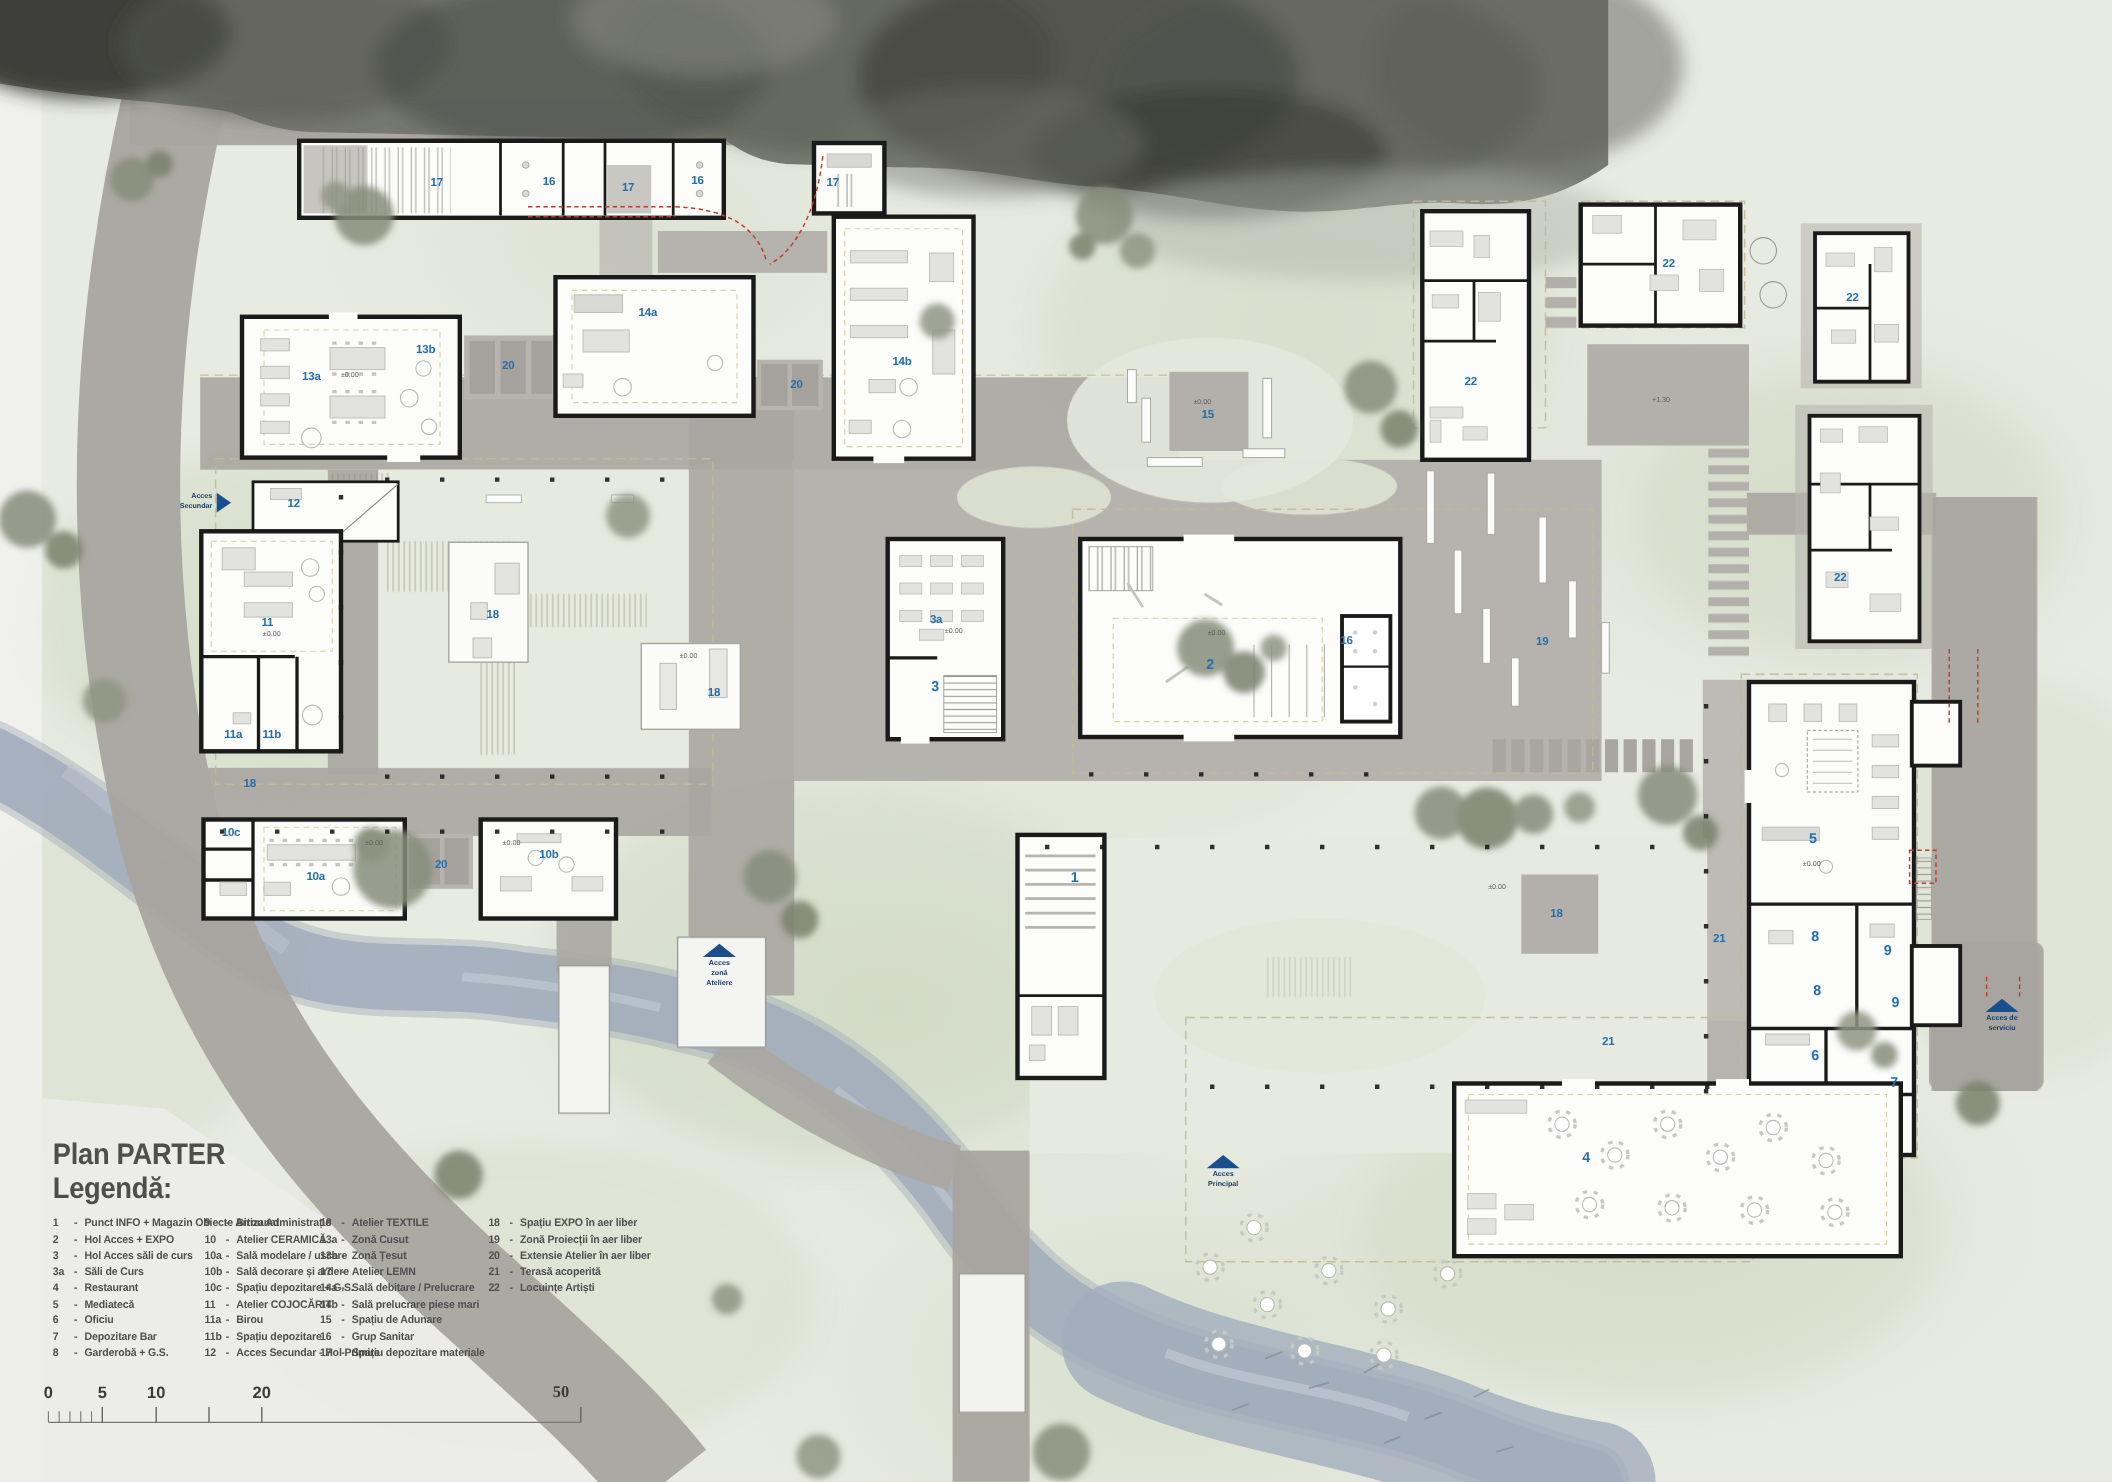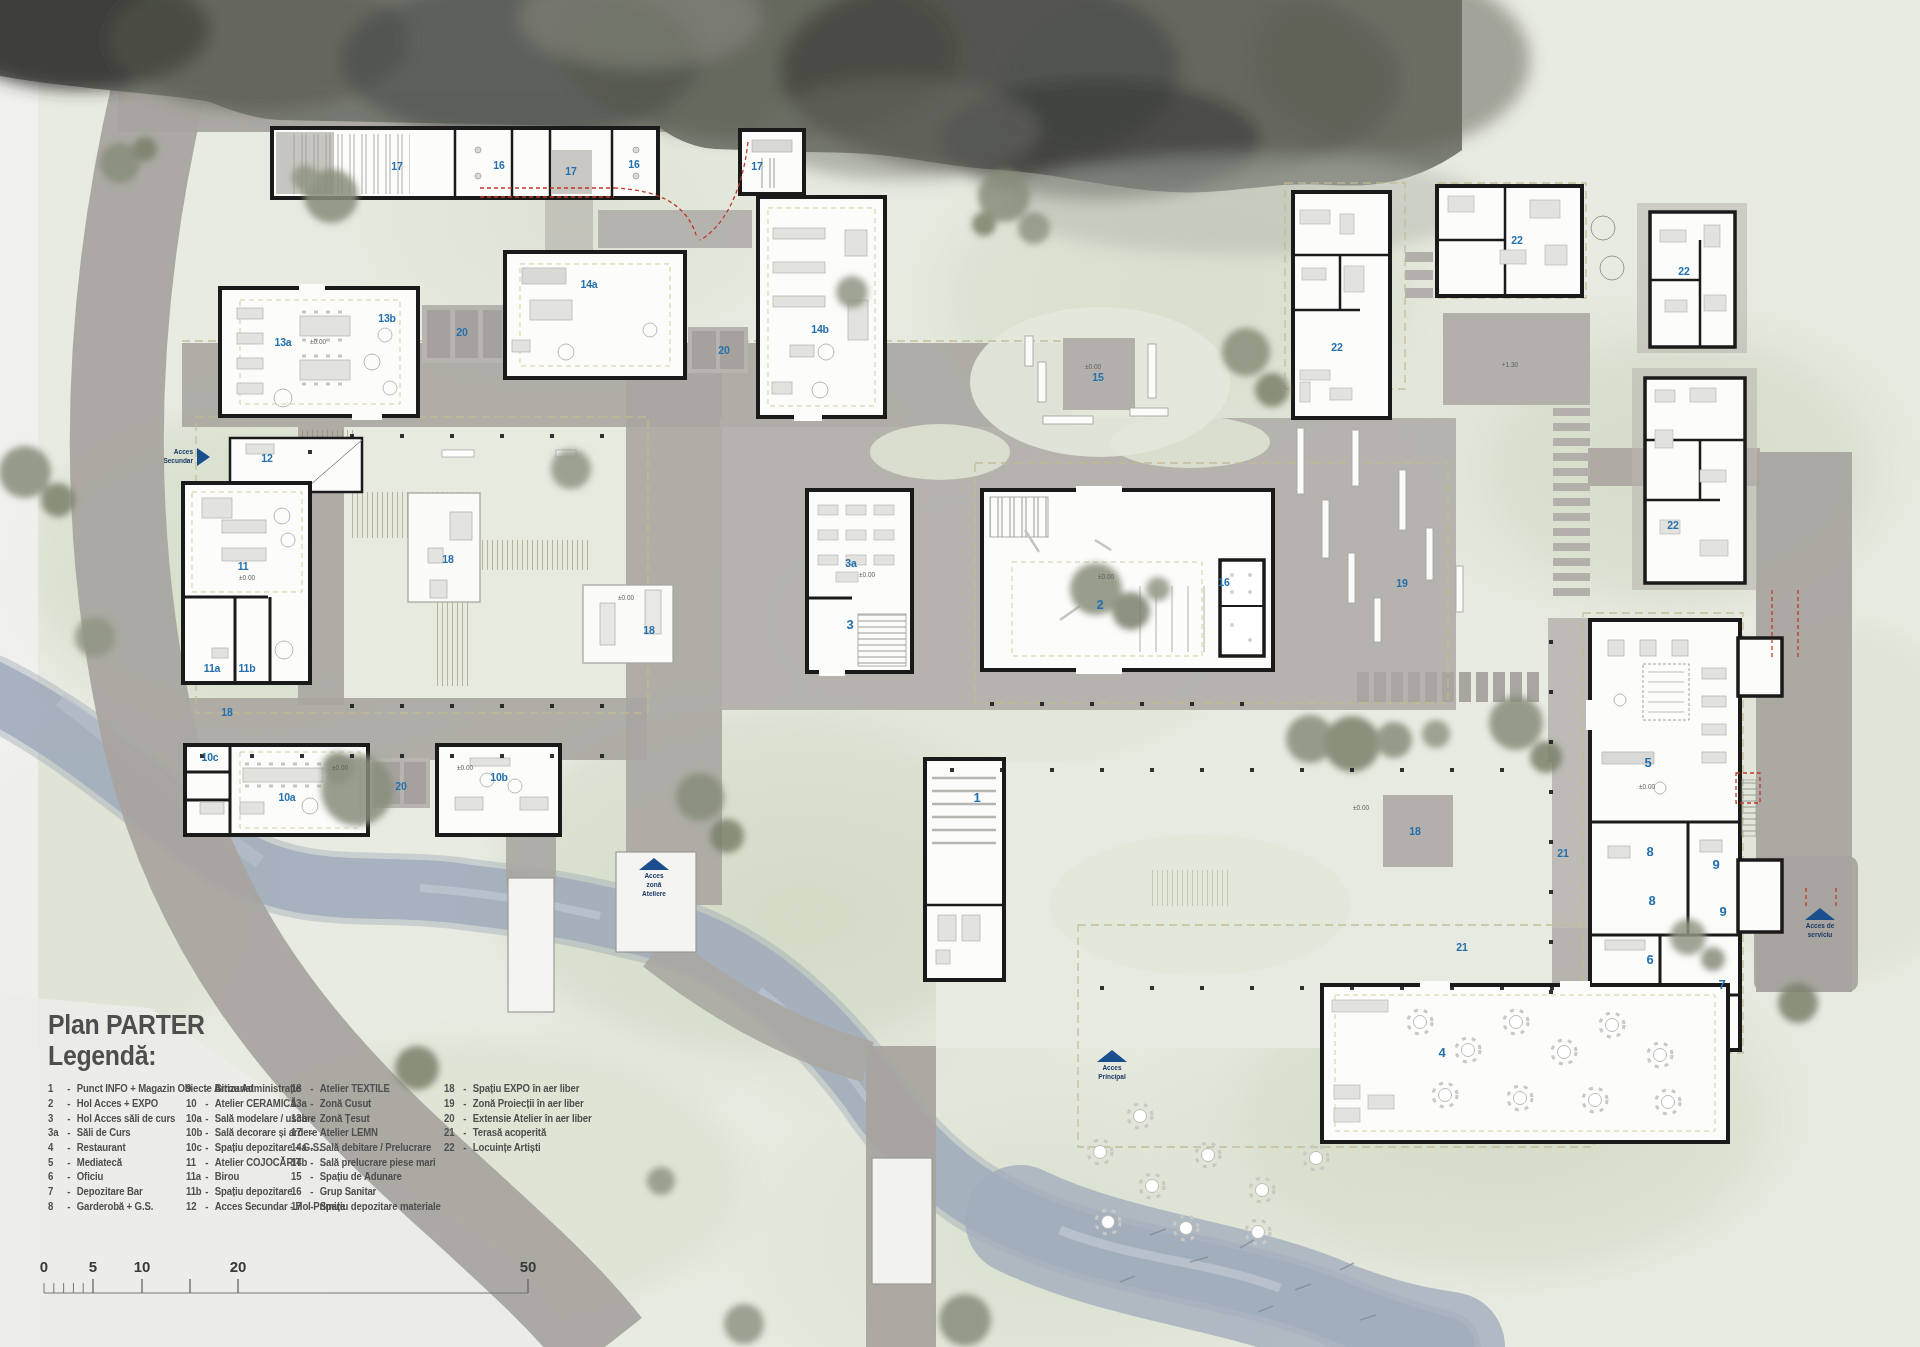--- a/index.html
+++ b/index.html
@@ -20,21 +20,21 @@
   .room-label.big{font-size:13px;}
   .level-label{position:absolute;transform:translate(-50%,-50%);color:#5d5d5d;font-size:6.5px;white-space:nowrap;}
   .access{position:absolute;display:flex;flex-direction:column;align-items:center;width:64px;}
   .access.right{flex-direction:row;justify-content:flex-end;width:72px;}
   .access .txt{font-size:6.5px;font-weight:bold;color:#1d3a66;text-align:center;white-space:pre-line;line-height:1.35;margin-top:2px;}
   .access.right .txt{text-align:right;margin:0 4px 0 0;}
   .arrow-up{width:0;height:0;border-left:15px solid transparent;border-right:15px solid transparent;
     border-bottom:12px solid var(--arrow,#1b4e8c);}
   .arrow-right{width:0;height:0;border-top:9px solid transparent;border-bottom:9px solid transparent;
     border-left:13px solid var(--arrow,#1b4e8c);}
-  #legend{position:absolute;left:48px;top:1010px;width:640px;color:#4f4f4f;}
+  #legend{position:absolute;left:48px;top:1034px;width:640px;color:#4f4f4f;}
   #legend h1,#legend h2{margin:0;font-size:27px;line-height:1.15;font-weight:700;color:#4e4e4e;
     transform:scaleX(.92);transform-origin:left;letter-spacing:-.3px;}
   .leg-cols{position:relative;margin-top:10px;height:140px;}
   .leg-col{position:absolute;top:0;}
   .leg-item{display:grid;grid-template-columns:20px 10px auto;font-size:10px;font-weight:600;
     line-height:14.7px;letter-spacing:-.15px;transform:scaleX(.96);transform-origin:left;white-space:nowrap;}
   #scalebar{position:absolute;left:30px;top:1258px;width:520px;height:42px;color:#3a3a3a;}
   #scalebar .tick-num{position:absolute;top:0;transform:translateX(-50%);font-size:15px;font-weight:600;}
 </style>
 </head>
@@ -854,21 +854,21 @@
         </div>
   </div>
 </div>
 
 <div id="scalebar">
   <div id="scale-nums">
         <span class="tick-num" style="left: 14px;">0</span>
         <span class="tick-num" style="left: 63px;">5</span>
         <span class="tick-num" style="left: 112px;">10</span>
         <span class="tick-num" style="left: 208px;">20</span>
-        <span class="tick-num" style="left: 498px;">50</span>
+        <span class="tick-num" style="left: 480px; font-family: Liberation Serif, serif;">50</span>
       </div>
   <svg width="520" height="42">
     <line x1="14" y1="35" x2="498" y2="35" stroke="#777" stroke-width="1.2"></line>
     <g stroke="#777" stroke-width="1">
       <line x1="14" y1="25" x2="14" y2="35"></line>
           <line x1="23.8" y1="25" x2="23.8" y2="35"></line>
       <line x1="33.6" y1="25" x2="33.6" y2="35"></line>
           <line x1="43.4" y1="25" x2="43.4" y2="35"></line>
       <line x1="53.2" y1="25" x2="53.2" y2="35"></line>
     </g>

